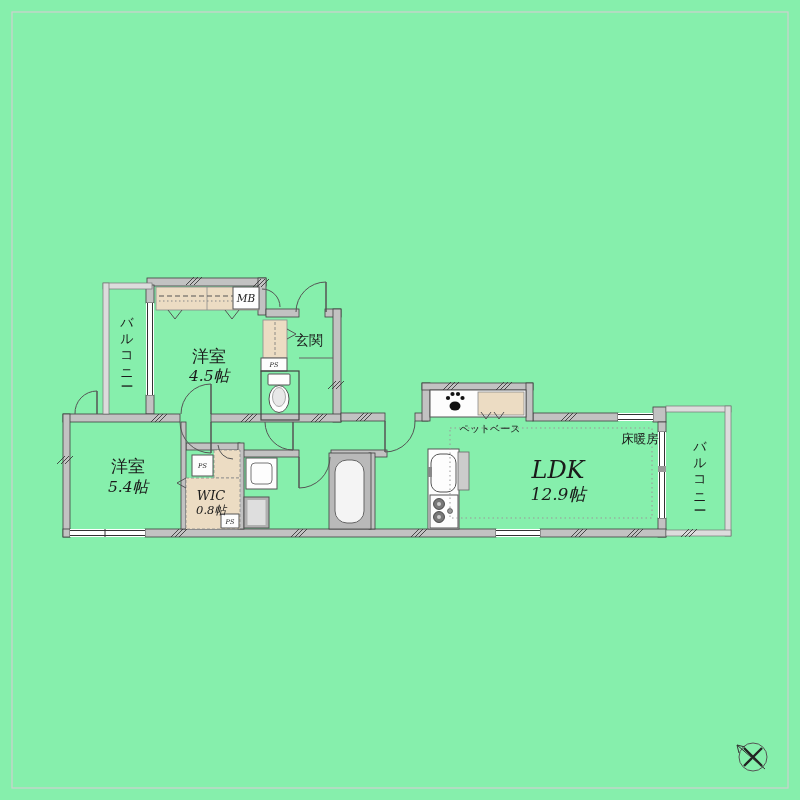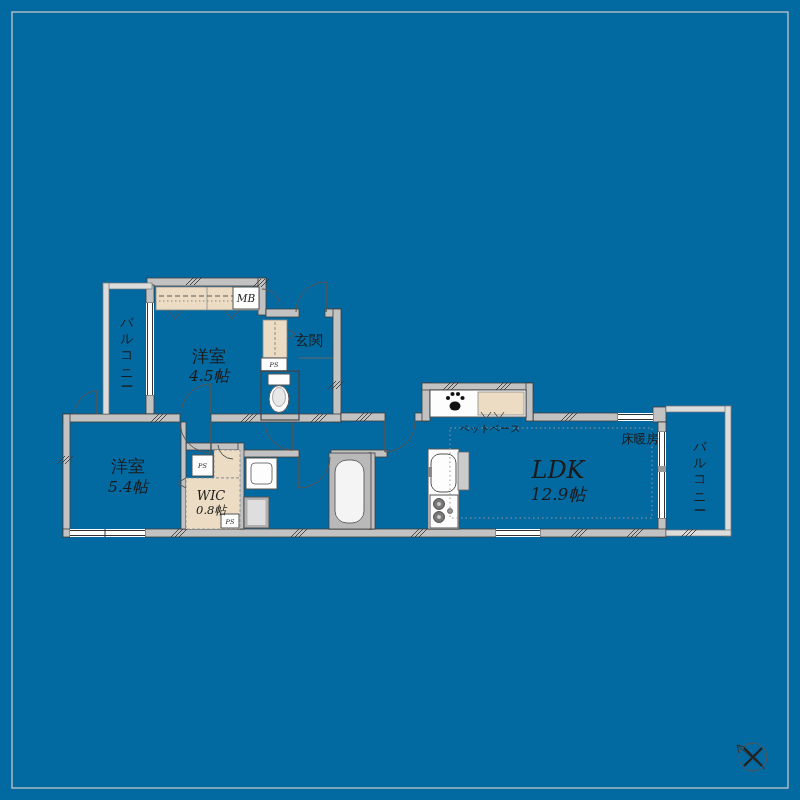--- a/index.html
+++ b/index.html
@@ -1,16 +1,16 @@
 <!DOCTYPE html>
 <html><head>
 <meta charset="utf-8">
 <style>
   html,body{margin:0;padding:0;background:#fff;}
-  .page{position:relative;width:800px;height:800px;background:#0369a1;overflow:hidden;}
+  .page{position:relative;width:800px;height:800px;background:#86efac;overflow:hidden;}
   svg{display:block;}
   text{fill:#1a1a1a;}
   .jp{font-family:"DejaVu Serif","Liberation Serif",serif;}
   .lat{font-family:"DejaVu Serif","Liberation Serif",serif;font-style:italic;}
   .vtext{writing-mode:vertical-rl;text-orientation:upright;letter-spacing:3px;}
   .wall{fill:#c2c2c2;stroke:#3f3f3f;stroke-width:0.8;}
   .rail{fill:#dcdcdc;stroke:#777;stroke-width:0.7;}
   .thin{fill:none;stroke:#444;stroke-width:1.2;}
   .beige{fill:#ecdcc3;stroke:#8a8a8a;stroke-width:0.8;}
   .beiged{fill:#ecdcc3;stroke:#8a8a8a;stroke-width:0.8;stroke-dasharray:3,2;}

